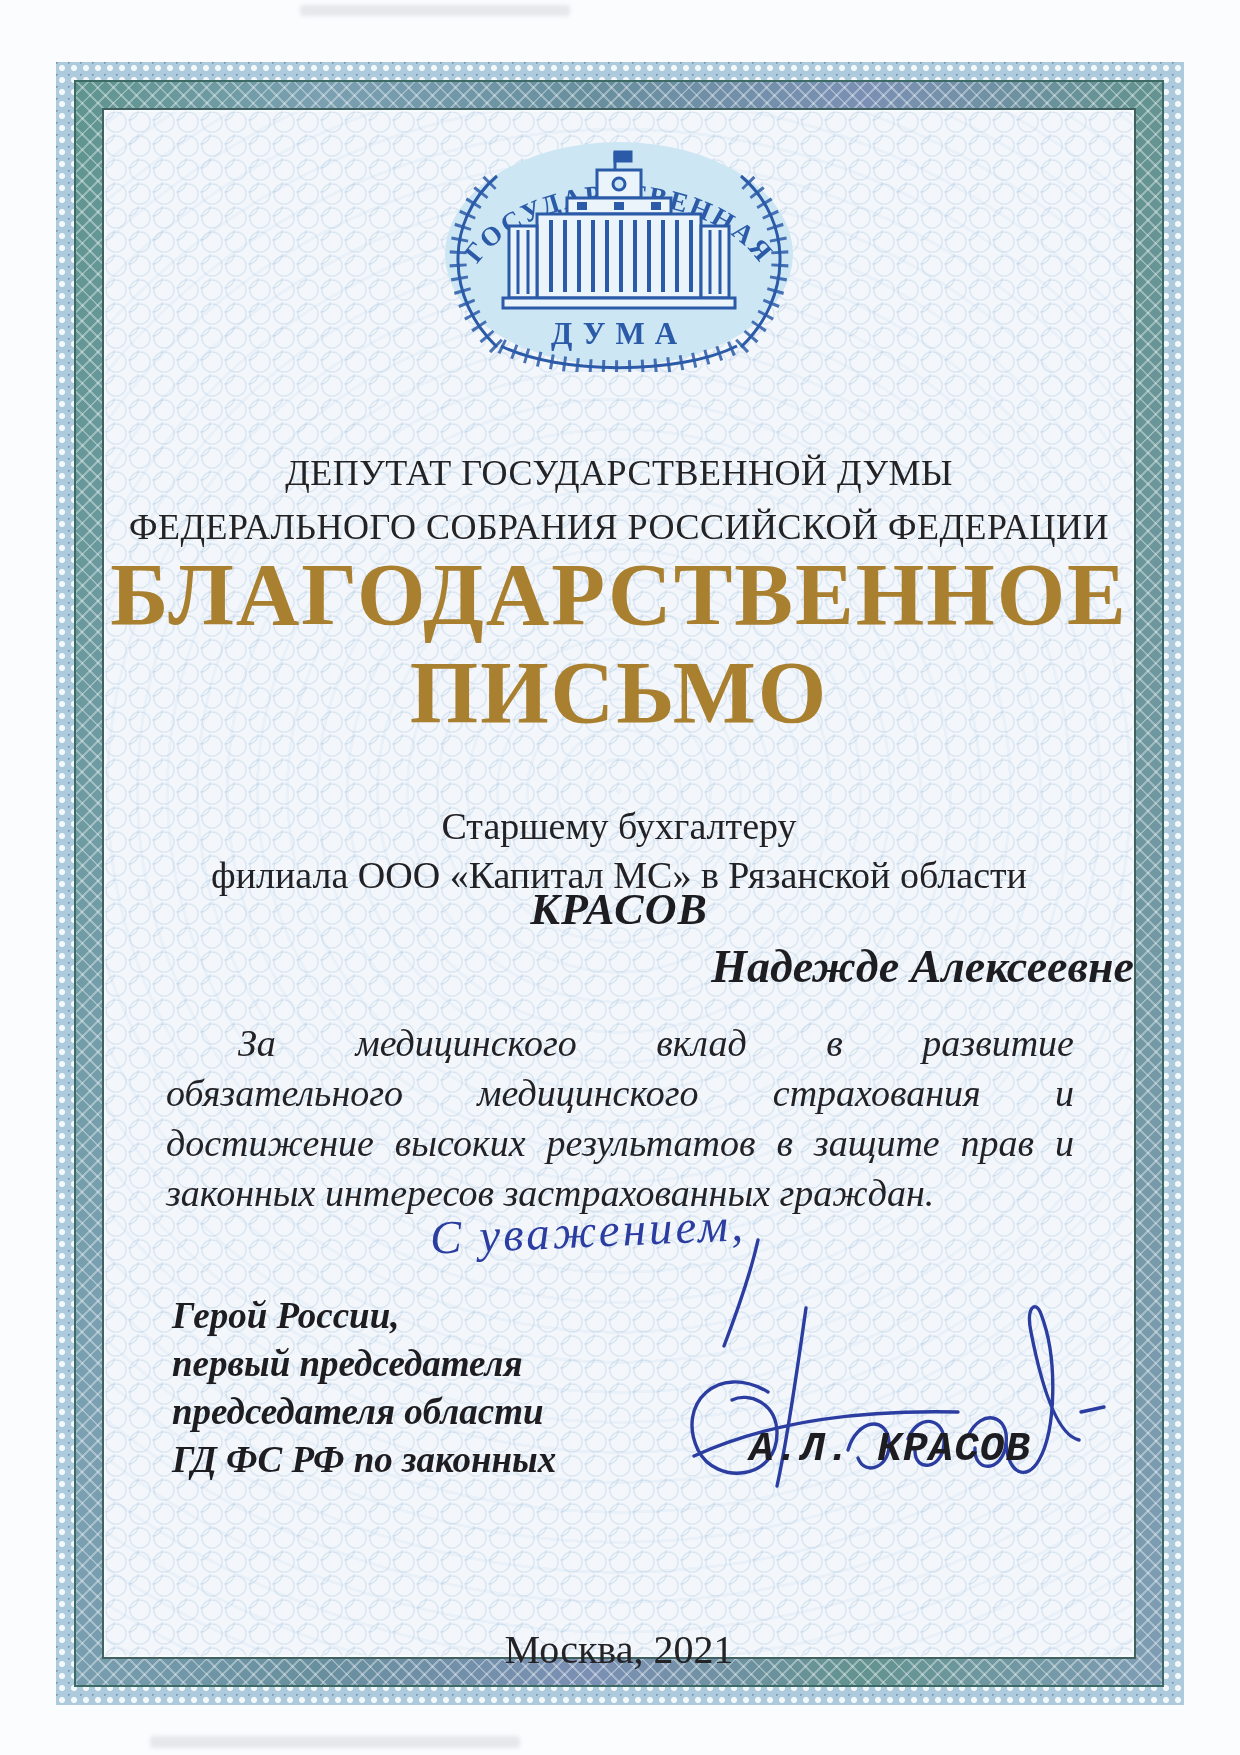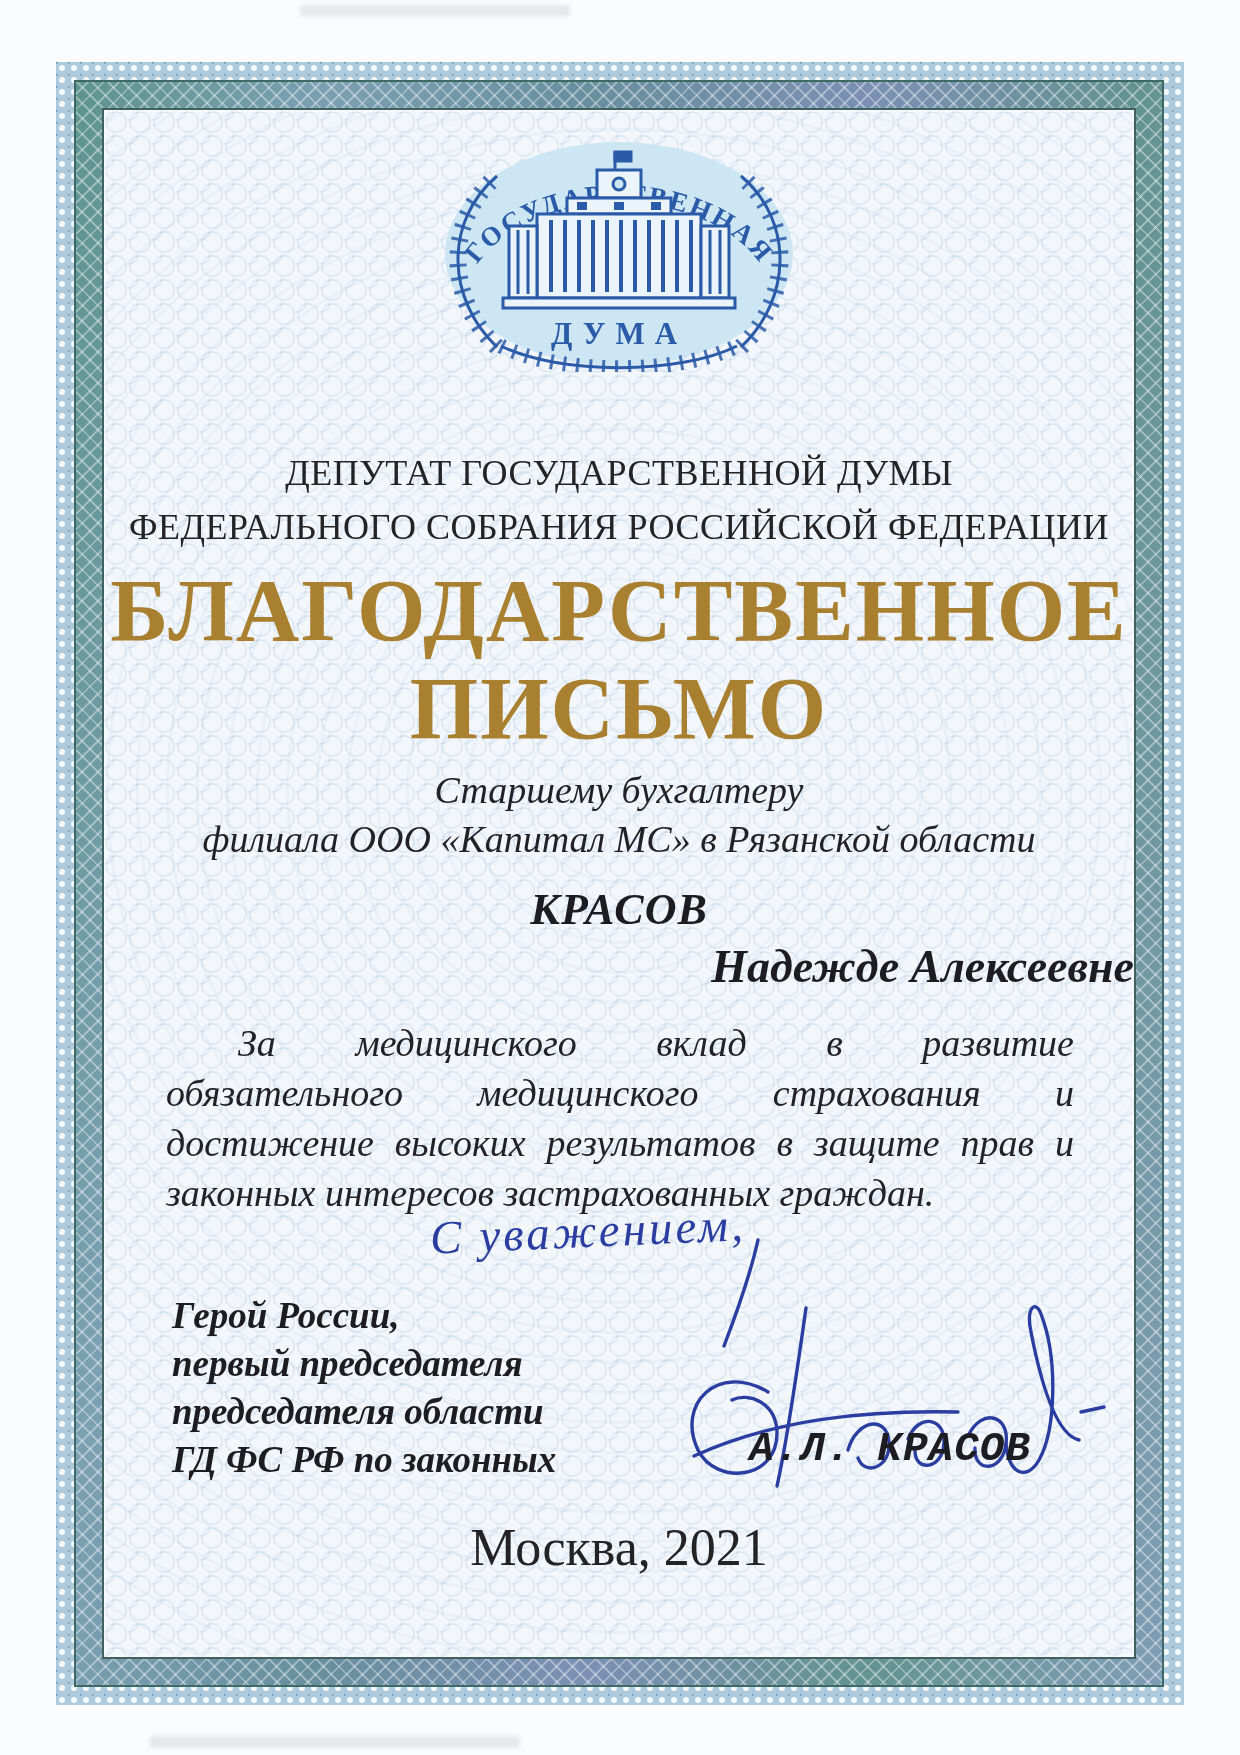--- a/index.html
+++ b/index.html
@@ -46,25 +46,25 @@
       radial-gradient(circle at 0 0, rgba(255,255,255,0) 9px, rgba(146,180,214,.30) 9.8px, rgba(255,255,255,0) 11.5px),
       repeating-radial-gradient(circle at 50% 44%, rgba(150,185,218,.10) 0 3px, rgba(255,255,255,0) 3px 30px);
     background-size:24px 24px, 24px 24px, auto;
   }
 
   .emblem { position:absolute; top:22px; left:50%; margin-left:-210px; width:420px; height:240px; }
 
   .dep-header { position:absolute; top:336px; left:0; width:100%; text-align:center;
     font-size:36px; line-height:54px; letter-spacing:.5px; color:#232326; }
 
-  .doc-title { position:absolute; top:452px; left:0; width:100%; text-align:center;
+  .doc-title { position:absolute; top:436px; left:0; width:100%; text-align:center;
     font-size:88px; font-weight:bold; line-height:98px; letter-spacing:2px; color:#a9802f; }
 
-  .recipient-position { position:absolute; top:656px; left:0; width:100%; text-align:center;
-    font-style:italic; font-size:38px; line-height:49px; color:#222226; }
+  .recipient-position { position:absolute; top:692px; left:0; width:100%; text-align:center;
+    font-size:38px; line-height:49px; color:#222226; }
 
   .recipient-surname { position:absolute; top:774px; left:0; width:100%; text-align:center;
     font-weight:bold; font-style:italic; font-size:44px; letter-spacing:1px; color:#1d1d21; }
 
   .recipient-name { position:absolute; top:830px; left:0; width:100%; text-align:right;
     font-weight:bold; font-style:italic; font-size:46px; color:#1d1d21; }
 
   .body-text { position:absolute; top:908px; left:62px; right:60px;
     font-style:italic; font-size:38px; line-height:50px; color:#222226; }
   .body-line { text-align:justify; text-align-last:justify; }
@@ -76,22 +76,22 @@
     transform:rotate(-2.5deg); white-space:nowrap; }
 
   .signer-titles { position:absolute; top:1182px; left:68px;
     font-weight:bold; font-style:italic; font-size:37px; line-height:48px; color:#1d1d21; }
 
   .signature-svg { position:absolute; top:1124px; right:28px; width:470px; height:280px; }
 
   .signer-name { position:absolute; top:1316px; right:103px;
     font-weight:bold; font-style:italic; font-size:41px; letter-spacing:1px; color:#1d1d21;font-family:Liberation Mono, monospace; }
 
-  .footer-place { position:absolute; top:1408px; left:0; width:100%; text-align:center;
-    font-size:52px; color:#232326; }
+  .footer-place { position:absolute; top:1516px; left:0; width:100%; text-align:center;
+    font-size:40px; color:#232326; }
 </style>
 </head>
 <body>
 
 <div class="page">
 
   <div class="artifact top"></div>
   <div class="artifact bottom"></div>
 
   <div class="chain-band"></div>

